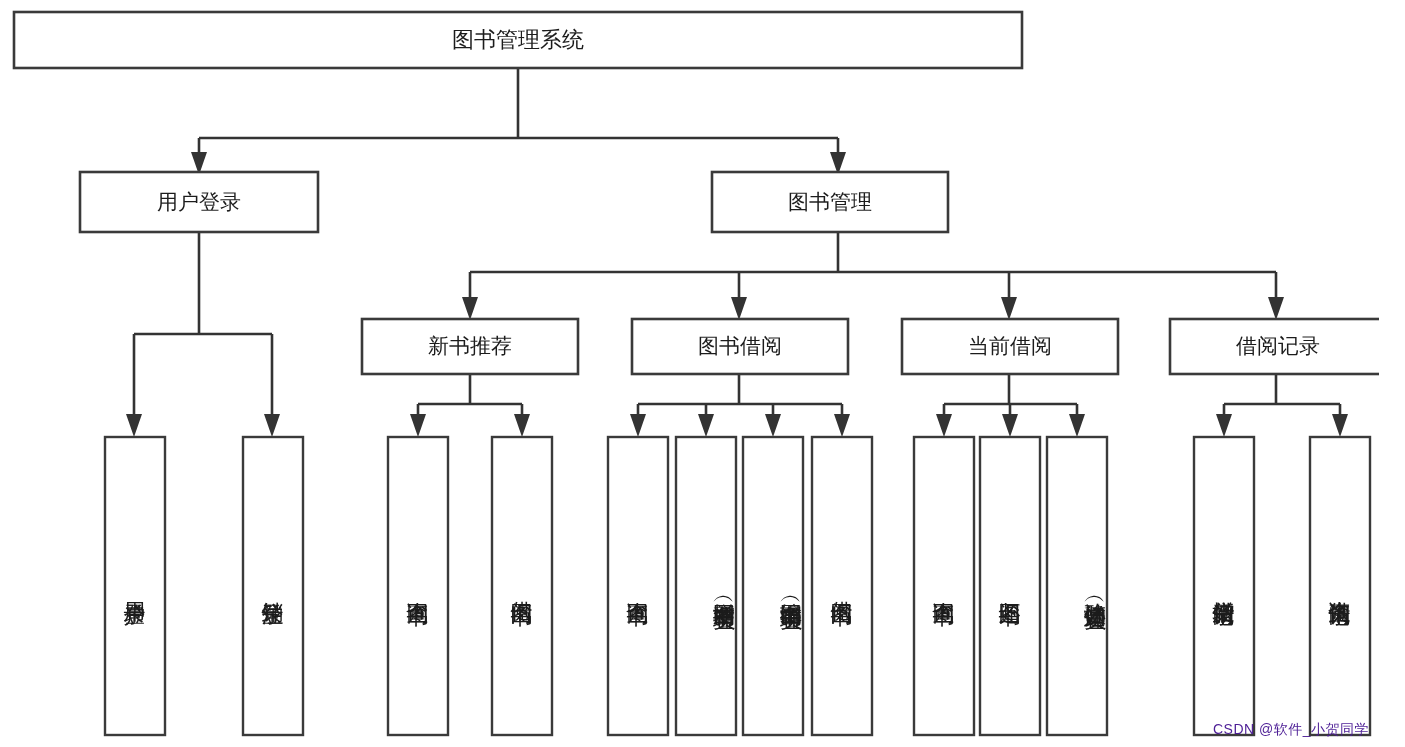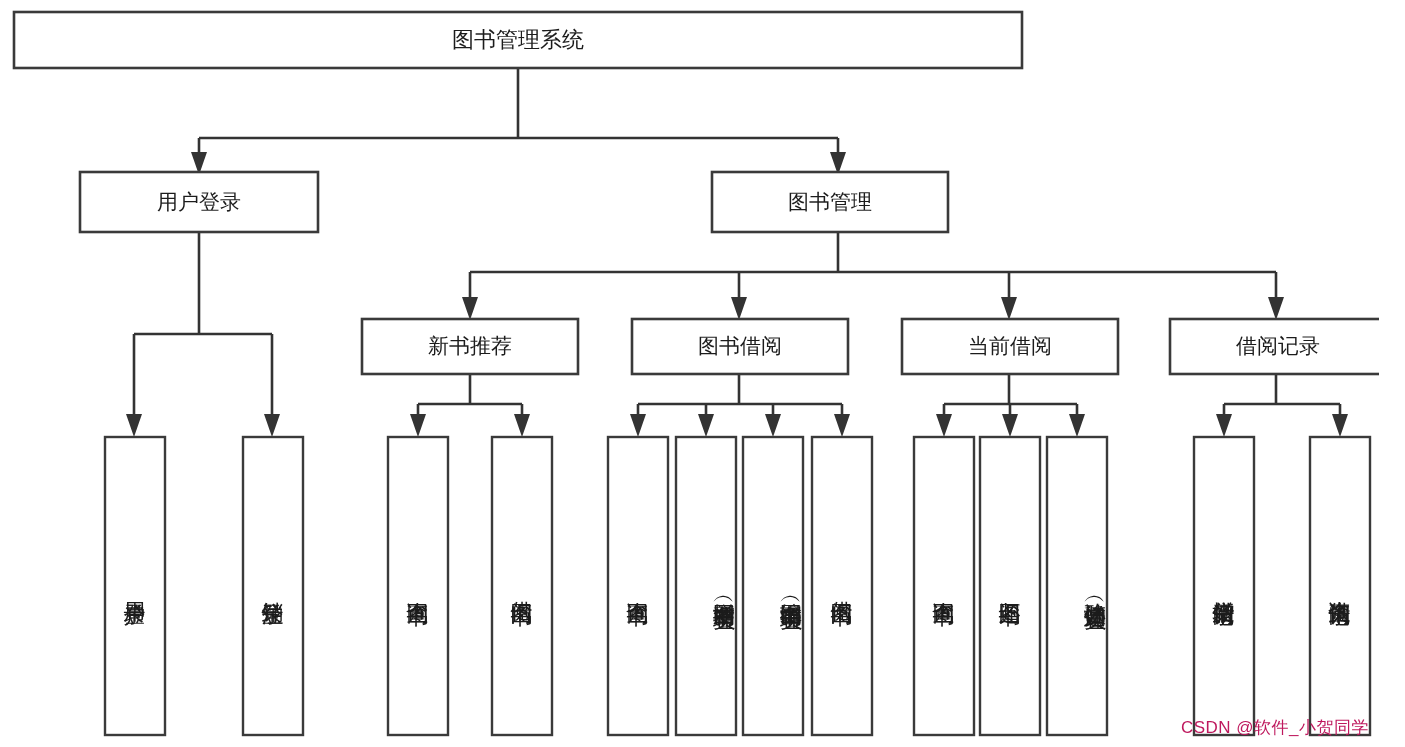--- a/index.html
+++ b/index.html
@@ -69,22 +69,22 @@
     align-items: center;
     justify-content: center;
     white-space: nowrap;
     pointer-events: none;
   }
   .watermark {
     position: absolute;
     right: 10px;
     bottom: 8px;
     font-family: "Liberation Sans", sans-serif;
-    font-size: 17px;
-    color: #be185d;
+    font-size: 14px;
+    color: #4c1d95;
     letter-spacing: 0.5px;
     white-space: nowrap;
   }
 </style>
 </head>
 <body>
 
 <div id="stage">
 
   <svg id="diagram" viewBox="0 0 1405 747">

